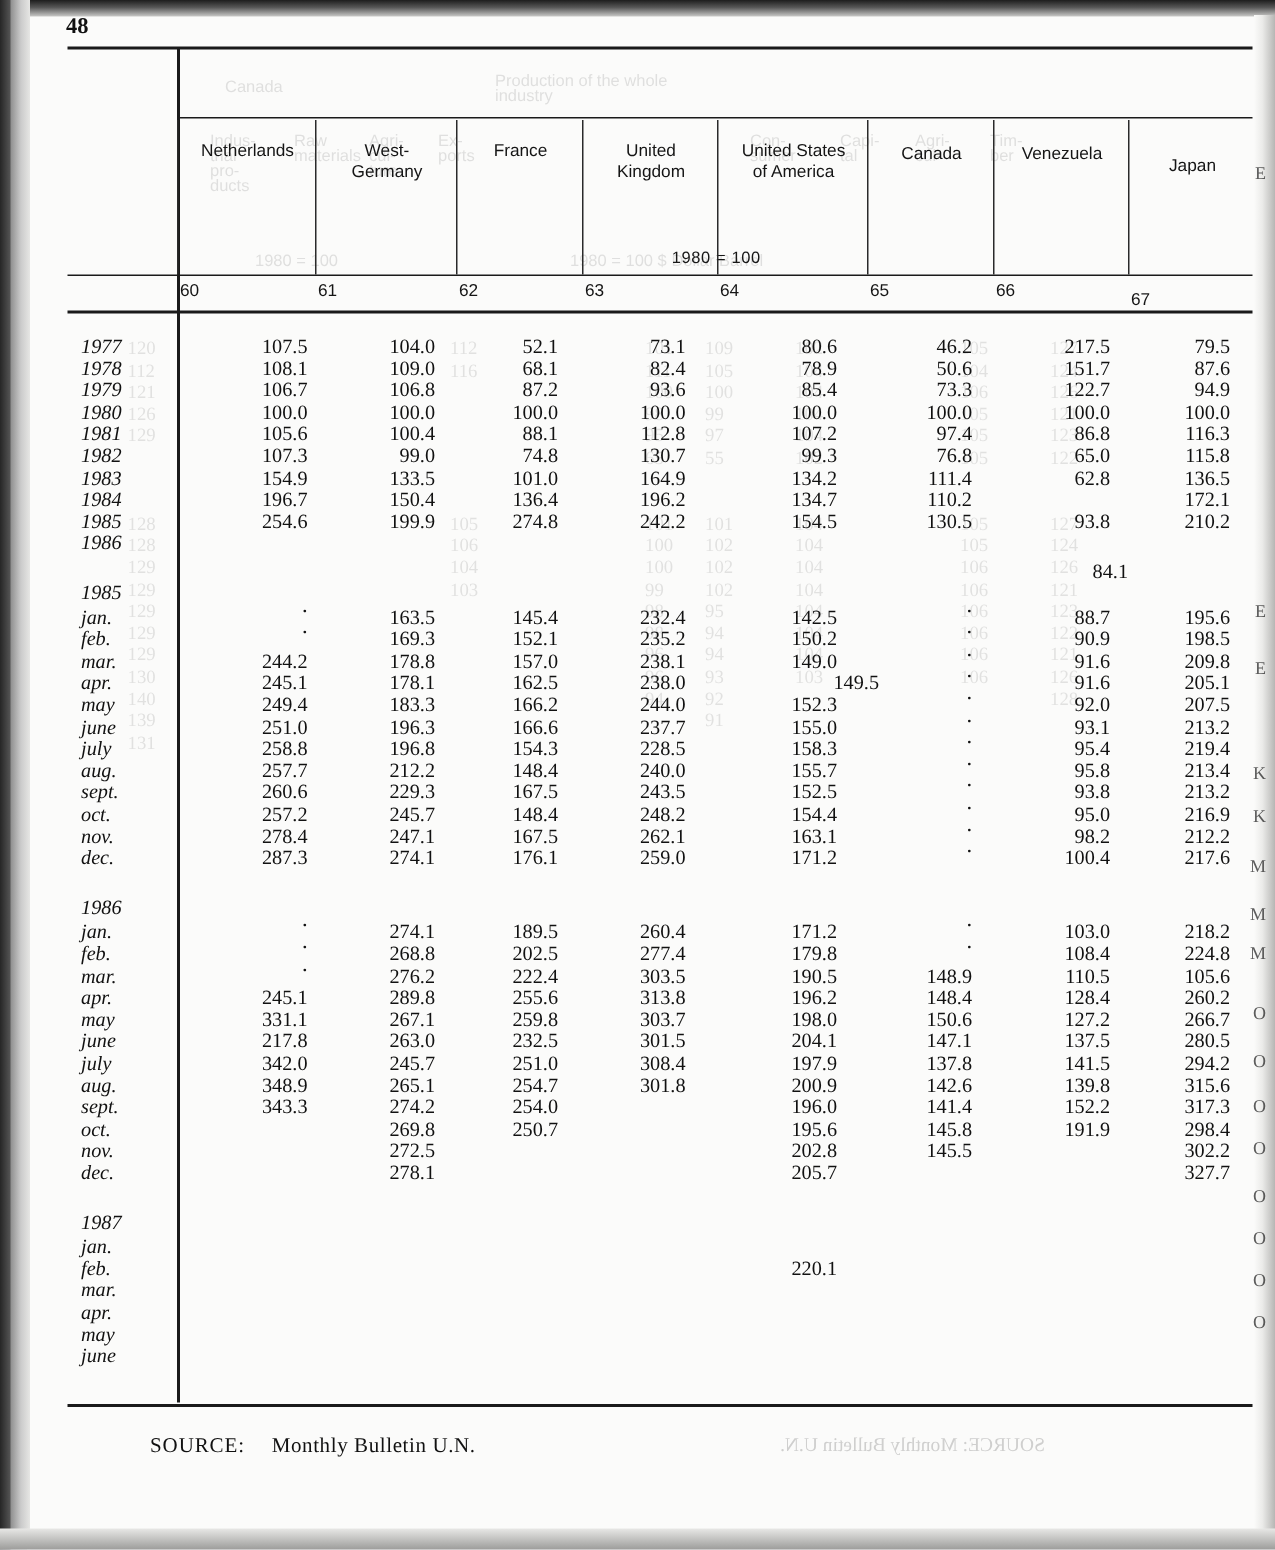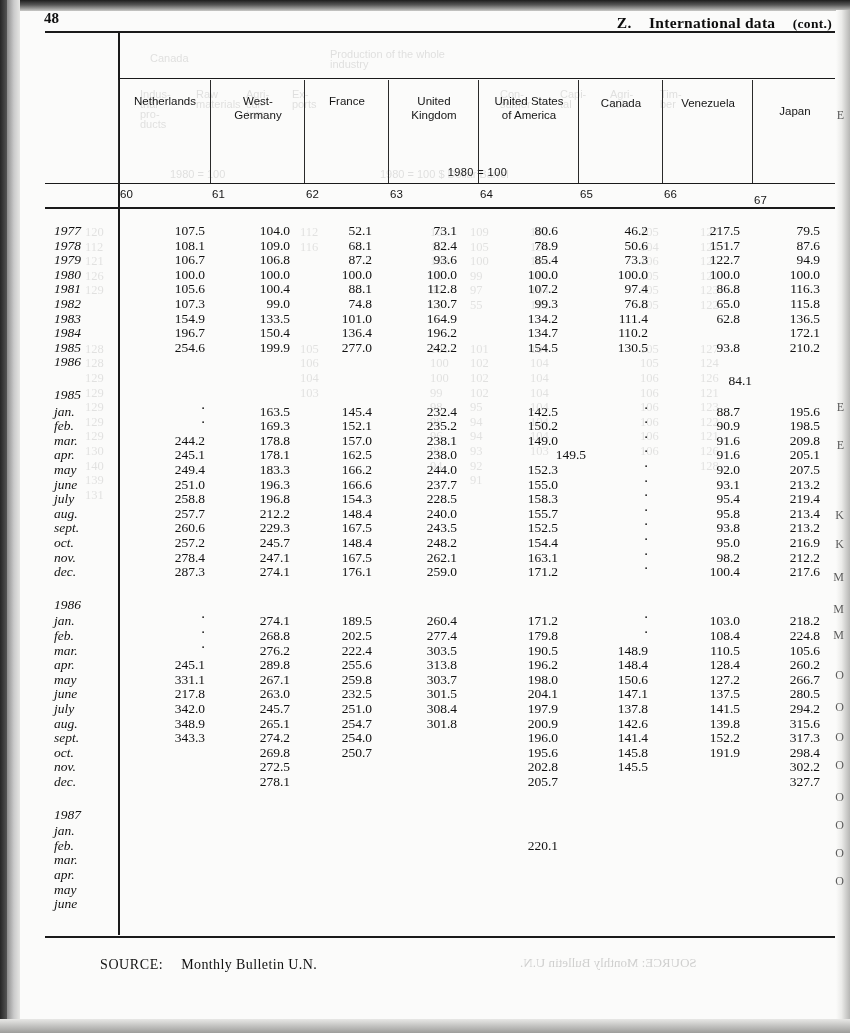--- a/index.html
+++ b/index.html
@@ -237,27 +237,20 @@
 
   <div class="paper"></div>
   <div class="spine"></div>
   <div class="spine-dark"></div>
   <div class="top-shadow"></div>
   <div class="right-edge"></div>
   <div class="bottom-shadow"></div>
 
   <div class="folio">48</div>
 
-  <div class="running-head">
-    <span>Z.</span>
-    <span class="rh-sep"></span>
-    <span>International data</span>
-    <span class="rh-sep"></span>
-    <span class="rh-cont">(cont.)</span>
-  </div>
 
   <div class="rule rule-top"></div>
   <div class="rule rule-under-ttl"></div>
   <div class="rule rule-above-no"></div>
   <div class="rule rule-below-no"></div>
   <div class="rule rule-bottom"></div>
   <div class="vrule-stub"></div>
 
   <div id="ghost-layer">
       <div class="ghost" style="left: 150px; top: 52px;">Canada</div>
@@ -516,21 +509,21 @@
       <div class="cell" style="left: 210px; width: 80px; top: 325.2px;">150.4</div>
       <div class="cell" style="left: 292px; width: 80px; top: 325.2px;">136.4</div>
       <div class="cell" style="left: 377px; width: 80px; top: 325.2px;">196.2</div>
       <div class="cell" style="left: 478px; width: 80px; top: 325.2px;">134.7</div>
       <div class="cell" style="left: 568px; width: 80px; top: 325.2px;">110.2</div>
       <div class="cell" style="left: 672px; width: 80px; top: 325.2px; margin-top: 48px;">84.1</div>
       <div class="cell" style="left: 740px; width: 80px; top: 325.2px;">172.1</div>
       <div class="stub" style="top: 339.8px;">1985</div>
       <div class="cell" style="left: 125px; width: 80px; top: 339.8px;">254.6</div>
       <div class="cell" style="left: 210px; width: 80px; top: 339.8px;">199.9</div>
-      <div class="cell" style="left: 292px; width: 80px; top: 339.8px;">277.0</div>
+      <div class="cell" style="left: 292px; width: 80px; top: 339.8px;">274.8</div>
       <div class="cell" style="left: 377px; width: 80px; top: 339.8px;">242.2</div>
       <div class="cell" style="left: 478px; width: 80px; top: 339.8px;">154.5</div>
       <div class="cell" style="left: 568px; width: 80px; top: 339.8px;">130.5</div>
       <div class="cell" style="left: 660px; width: 80px; top: 339.8px;">93.8</div>
       <div class="cell" style="left: 740px; width: 80px; top: 339.8px;">210.2</div>
       <div class="stub" style="top: 354.4px;">1986</div>
       <div class="stub" style="top: 387px;">1985</div>
       <div class="stub" style="top: 403.6px;">jan.</div>
       <div class="cell dot" style="left: 125px; width: 80px; top: 399.6px;">.</div>
       <div class="cell" style="left: 210px; width: 80px; top: 403.6px;">163.5</div>

